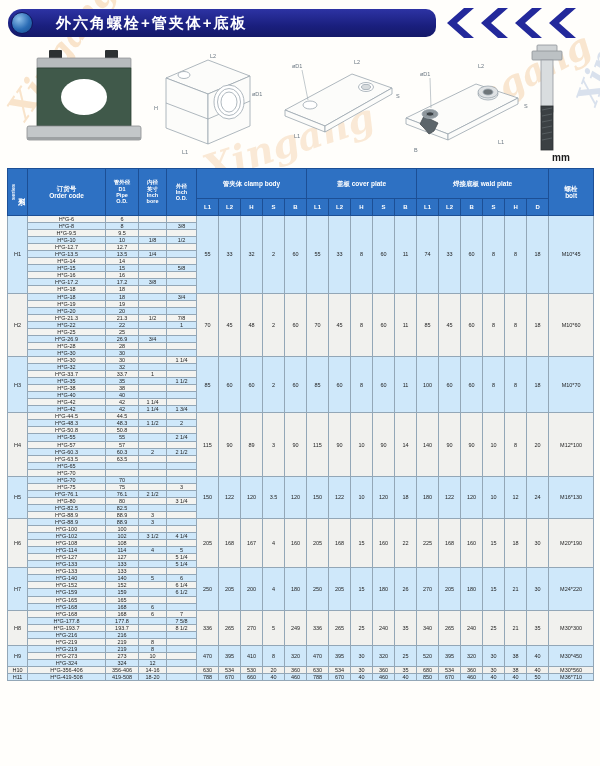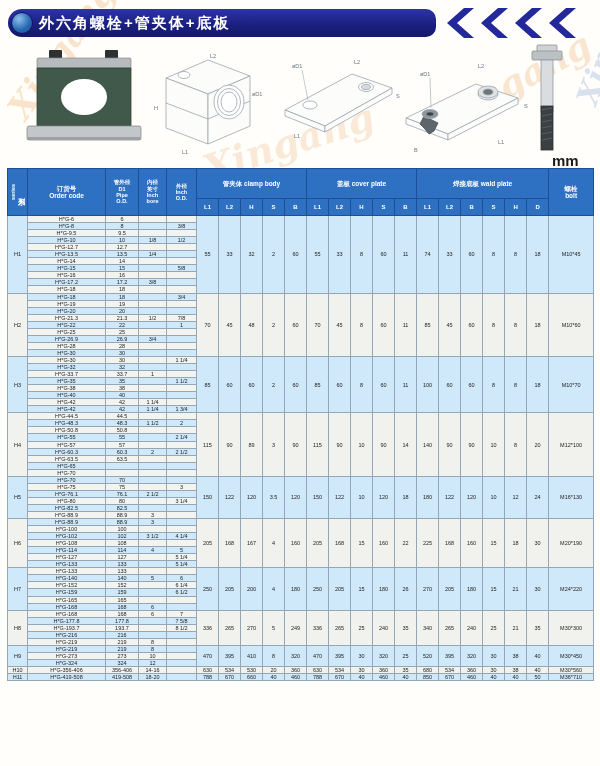--- a/index.html
+++ b/index.html
@@ -15,30 +15,30 @@
     position:absolute; top:9px; left:8px; width:428px; height:28px;
     background: linear-gradient(180deg,#2d33a4 0%, #1a1f7e 60%, #141968 100%);
     border-radius: 14px 10px 10px 14px;
   }
   .banner-circle {
     position:absolute; left:3px; top:3px; width:22px; height:22px; border-radius:50%;
     background: radial-gradient(circle at 35% 30%, #8fc0ea, #2a6cb5 55%, #174a86 100%);
     border:1px solid #10155e;
   }
   .banner-title {
-    position:absolute; left:31px; top:0; height:19px; line-height:28px;
+    position:absolute; left:48px; top:0; height:19px; line-height:28px;
     color:#ffffff; font-weight:bold; font-size:15px; letter-spacing:2px;
     white-space:nowrap;
   }
   .chevrons { position:absolute; top:8px; left:447px; display:flex; gap:7px; }
   .chevrons svg { display:block; }
   
   .figures { position:absolute; top:44px; left:0; width:600px; height:126px; }
   .units-label {
-    position:absolute; top:152px; left:552px; font-size:15px; font-weight:bold; color:#1c1c1c;
+    position:absolute; top:152px; left:552px; font-size:10px; font-weight:bold; color:#1c1c1c;
   }
   
   .wm {
     position:absolute; font-family:"DejaVu Serif", serif; font-style:italic;
     pointer-events:none; white-space:nowrap; font-weight:bold;
   }
   
   .spec-table-wrap { position:absolute; top:168px; left:7px; width:586px; }
   table.spec {
     width:586px; table-layout:fixed; border-collapse:collapse;

